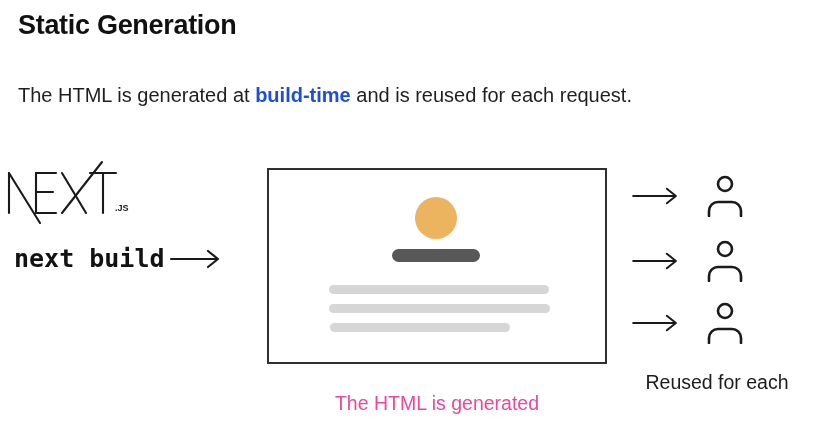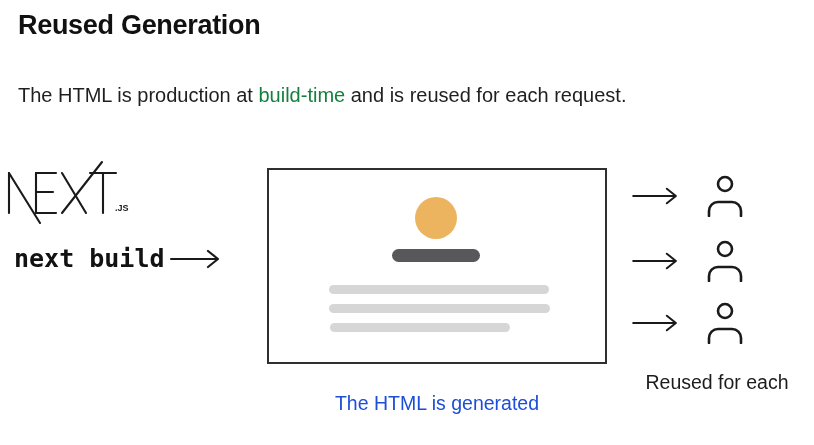--- a/index.html
+++ b/index.html
@@ -17,21 +17,21 @@
     color:var(--text);
   }
   .abs{position:absolute;}
   .page-title{
     left:18px;top:10px;
     font-size:27px;font-weight:700;letter-spacing:-0.3px;color:#111;
   }
   .subtitle{
     left:18px;top:84px;font-size:20px;color:#1f1f1f;white-space:nowrap;
   }
-  .subtitle b{font-weight:400;color:#15803d;}
+  .subtitle b{font-weight:700;color:#1d4ed8;}
   .logo{left:4px;top:158px;width:126px;height:74px;text-align:center;}
   .logo svg{display:block;width:100%;height:100%;}
   .command-row{
     left:14px;top:244px;display:flex;align-items:center;gap:4px;
   }
   .command{
     font-family:"DejaVu Sans Mono","Liberation Mono",monospace;
     font-weight:700;font-size:25px;color:#121212;white-space:nowrap;
   }
   .build-desc{
@@ -48,42 +48,42 @@
   .dark-bar{
     left:123px;top:79px;width:88px;height:13px;border-radius:7px;
     background:var(--dark-bar);
   }
   .light-bar{background:var(--light-bar);height:9px;border-radius:5px;}
   .light-bar.b1{left:60px;top:115px;width:220px;}
   .light-bar.b2{left:60px;top:134px;width:221px;}
   .light-bar.b3{left:61px;top:153px;width:180px;}
   .box-caption{
     left:267px;top:392px;width:340px;text-align:center;
-    font-size:19.5px;color:#1d4ed8;
+    font-size:19.5px;color:#ec4899;
   }
   .request-row{
     left:630px;width:114px;height:44px;
     display:flex;align-items:center;justify-content:space-between;
   }
   .request-row.r1{top:174px;}
   .request-row.r2{top:239px;}
   .request-row.r3{top:301px;}
   .arrow-icon svg,.person-icon svg{display:block;}
   .right-caption{
     left:624px;top:368px;width:186px;text-align:center;
     font-size:19.5px;line-height:28.5px;color:#1c1c1c;
   }
   .stroke{stroke:#1a1a1a;fill:none;}
 </style>
 </head>
 <body>
 
-<h1 class="abs page-title">Reused Generation</h1>
+<h1 class="abs page-title">Static Generation</h1>
 
-<p class="abs subtitle"><span>The HTML is production at </span><b>build-time</b><span> and is reused for each request.</span></p>
+<p class="abs subtitle"><span>The HTML is generated at </span><b>build-time</b><span> and is reused for each request.</span></p>
 
 <div class="abs logo">
   <svg viewBox="0 0 126 72">
     <g class="stroke" stroke-width="2.1" stroke-linecap="round">
       <path d="M5 54 V14"></path>
       <path d="M5 14 L36 64"></path>
       <path d="M32 14 V54"></path>
       <path d="M32 14 H52"></path>
       <path d="M32 33 H49"></path>
       <path d="M32 54 H52"></path>

